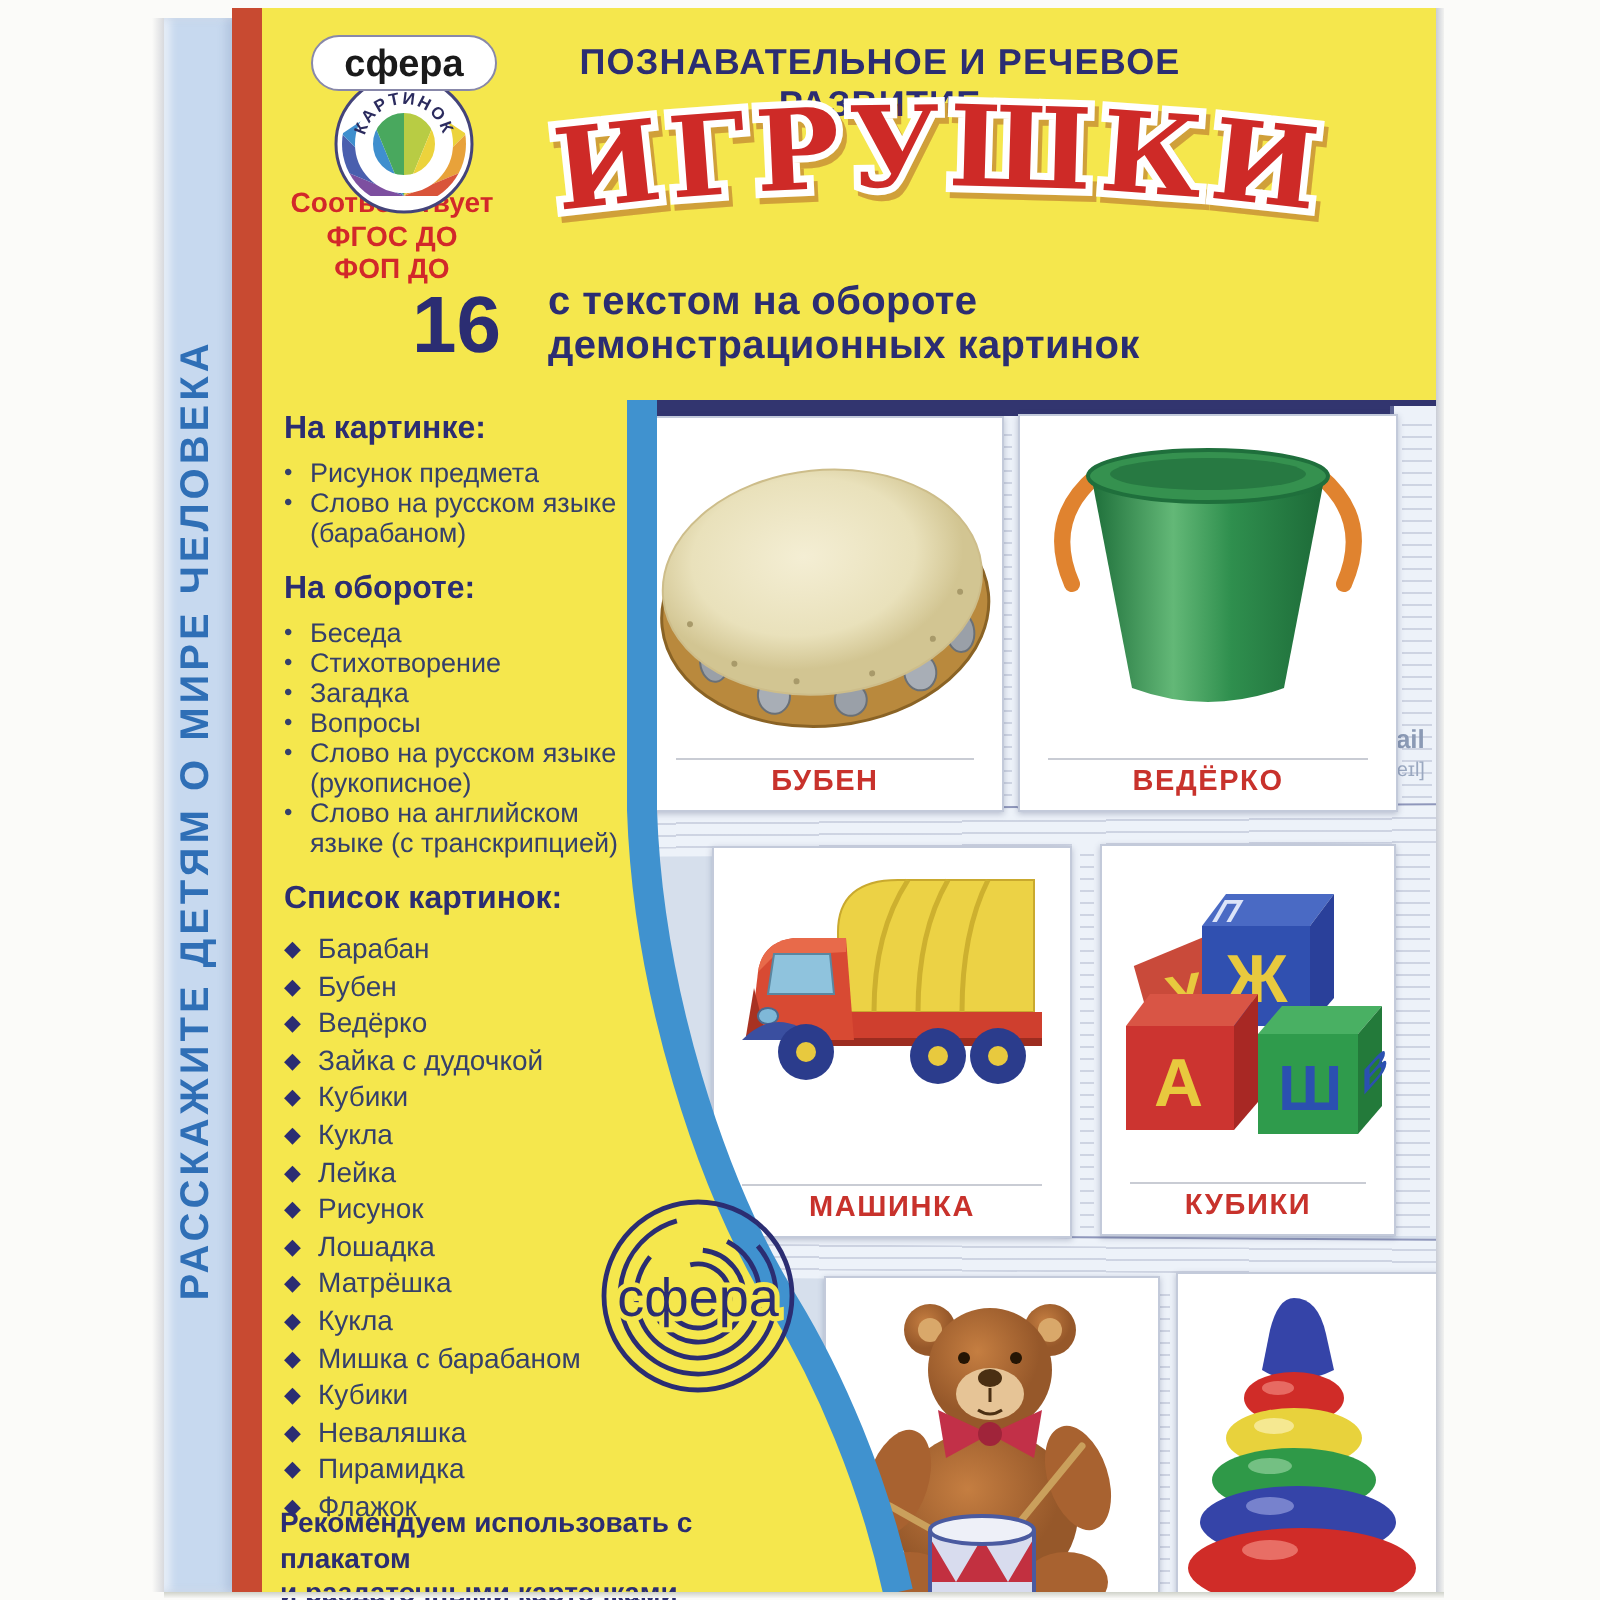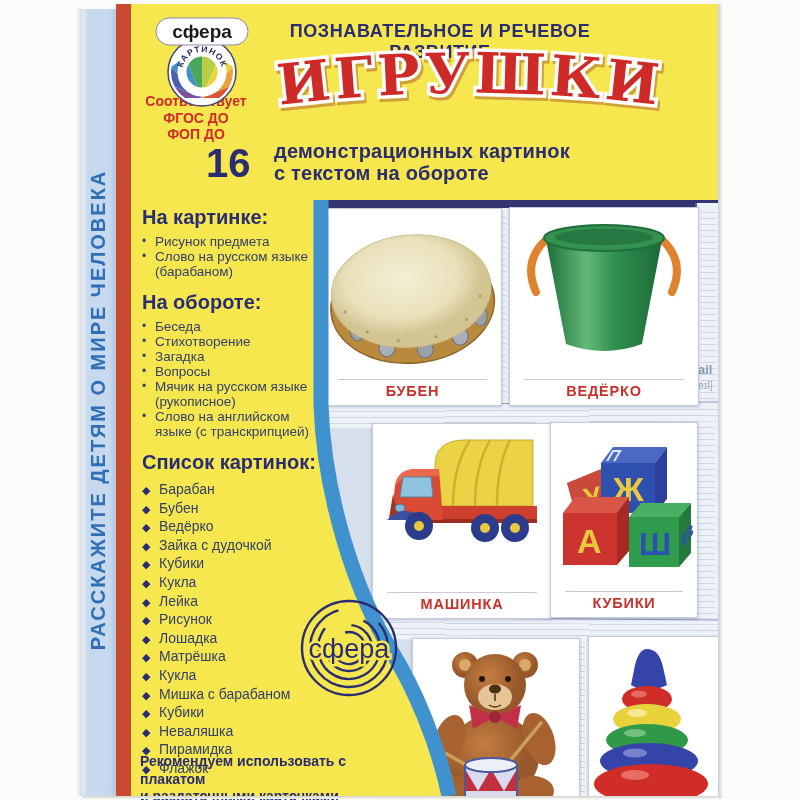--- a/index.html
+++ b/index.html
@@ -30,21 +30,21 @@
   .bgtrans{font-size:10px;color:#9aa8c0;}
 
   .card{background:#fff;border:1px solid #c3cada;box-shadow:0 1px 3px rgba(60,70,110,.3);display:flex;flex-direction:column;}
   .card .art{flex:1;overflow:hidden;}
   .card .sep{height:1px;background:#c9ccd4;margin:0 14px;}
   .card .label{height:25px;line-height:23px;text-align:center;font-weight:bold;font-size:14.5px;letter-spacing:.8px;color:#c8322c;}
 
   
   .panel-svg{left:131px;top:200px;}
   .info{left:142px;top:206px;width:180px;color:#35406b;}
-  .info h3{margin:0;font-size:20px;font-weight:bold;color:#2b2d72;}
+  .info h3{margin:0;font-size:16px;font-weight:bold;color:#2b2d72;}
   .li{position:relative;padding-left:13px;font-size:13.5px;line-height:15px;}
   .li .blt{position:absolute;left:0;top:0;}
   .dotlist{margin:5px 0 12px 0;}
   .dot .blt{font-size:12px;color:#35406b;}
   .dialist{margin:6px 0 0 0;}
   .diamond{line-height:18.6px;font-size:14px;padding-left:17px;}
   .diamond .blt{font-size:11px;color:#2b2d72;top:1px;}
   .footnote{left:140px;top:753px;width:260px;font-weight:bold;font-size:14px;line-height:17.5px;color:#2b2d72;}
 
   .edge-right{left:718px;top:4px;width:4px;height:792px;background:linear-gradient(90deg,#c9cdd6,#f2f2f0);}
@@ -141,21 +141,21 @@
           <path d="M150,30 Q176,52 162,84" stroke="#e0832f" stroke-width="8" fill="none" stroke-linecap="round"></path>
           <path d="M36,32 L56,136 Q94,150 132,136 L152,32 Z" fill="url(#grn)"></path>
           <ellipse cx="94" cy="30" rx="60" ry="13" fill="#35914f" stroke="#1f6f3c" stroke-width="2"></ellipse>
           <ellipse cx="94" cy="29" rx="49" ry="8" fill="#277942"></ellipse>
         </svg>
       </div>
       <div class="sep"></div>
       <div class="label">ВЕДЁРКО</div>
     </div>
 
-    <div class="abs card" style="left:60px;top:223px;width:178px;height:194px;">
+    <div class="abs card" style="left:44px;top:223px;width:178px;height:194px;">
       <div class="art">
         <svg width="178" height="164" viewBox="0 0 178 164">
           <path d="M62,82 L62,42 Q62,16 92,16 L160,16 L160,82 Z" fill="#ecd245" stroke="#c9a92e"></path>
           <path d="M97,16 Q80,42 80,82" stroke="#cdb02f" stroke-width="2.5" fill="none"></path>
           <path d="M117,16 Q102,42 102,82" stroke="#cdb02f" stroke-width="2.5" fill="none"></path>
           <path d="M137,16 Q124,42 124,82" stroke="#cdb02f" stroke-width="2.5" fill="none"></path>
           <rect x="58" y="82" width="106" height="16" fill="#cf3f2e"></rect>
           <rect x="58" y="95" width="106" height="4" fill="#9c2c20"></rect>
           <path d="M18,96 L22,62 Q24,47 40,45 L66,45 L70,96 Z" fill="#d84a33"></path>
           <path d="M22,62 Q24,47 40,45 L66,45 L66,52 L30,54 Z" fill="#e86a4a"></path>
@@ -279,21 +279,21 @@
     <div class="dotlist" id="list-picture">
         <div class="li dot"><span class="blt">•</span><span>Рисунок предмета</span></div>
         <div class="li dot"><span class="blt">•</span><span>Слово на русском языке (барабаном)</span></div>
       </div>
     <h3>На обороте:</h3>
     <div class="dotlist" id="list-back">
         <div class="li dot"><span class="blt">•</span><span>Беседа</span></div>
         <div class="li dot"><span class="blt">•</span><span>Стихотворение</span></div>
         <div class="li dot"><span class="blt">•</span><span>Загадка</span></div>
         <div class="li dot"><span class="blt">•</span><span>Вопросы</span></div>
-        <div class="li dot"><span class="blt">•</span><span>Мячик на русском языке (рукописное)</span></div>
+        <div class="li dot"><span class="blt">•</span><span>Слово на русском языке (рукописное)</span></div>
         <div class="li dot"><span class="blt">•</span><span>Слово на английском языке (с транскрипцией)</span></div>
       </div>
     <h3>Список картинок:</h3>
     <div class="dialist" id="list-catalog">
         <div class="li diamond"><span class="blt">◆</span><span>Барабан</span></div>
         <div class="li diamond"><span class="blt">◆</span><span>Бубен</span></div>
         <div class="li diamond"><span class="blt">◆</span><span>Ведёрко</span></div>
         <div class="li diamond"><span class="blt">◆</span><span>Зайка с дудочкой</span></div>
         <div class="li diamond"><span class="blt">◆</span><span>Кубики</span></div>
         <div class="li diamond"><span class="blt">◆</span><span>Кукла</span></div>
@@ -327,22 +327,22 @@
   </svg>
 
   <div class="abs compliance">
     <div>Соответствует</div>
     <div>ФГОС ДО</div>
     <div>ФОП ДО</div>
   </div>
 
   <div class="abs count">16</div>
   <div class="abs caption">
+    <div>с текстом на обороте</div>
     <div>демонстрационных картинок</div>
-    <div>с текстом на обороте</div>
   </div>
 
   <svg class="abs" style="left:138px;top:14px;" width="126" height="116" viewBox="0 0 126 116">
     <circle cx="64" cy="58" r="34" fill="#ffffff" stroke="#44447a" stroke-width="1.5"></circle>
     <defs>
         <clipPath id="logoclip">
           <circle cx="64" cy="58" r="31"></circle>
         </clipPath>
       <path id="karc" d="M44,58 A20,20 0 0 1 84,58"></path>
       </defs>

